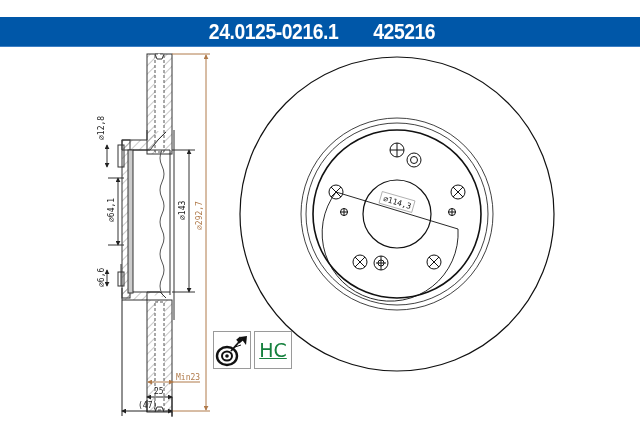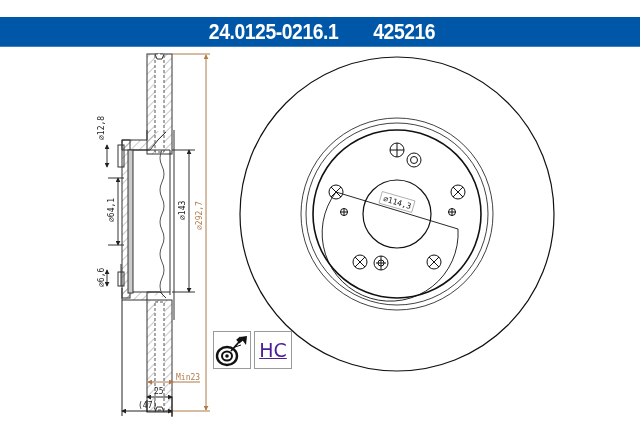--- a/index.html
+++ b/index.html
@@ -3,21 +3,21 @@
 <meta charset="utf-8">
 <style>
   html, body { margin:0; padding:0; background:#ffffff; }
   body { width:640px; height:427px; position:relative; overflow:hidden; font-family:"Liberation Sans", sans-serif; }
   .header { position:absolute; left:0; top:17px; width:640px; height:29px; background:#0057a8; color:#ffffff; display:flex; justify-content:center; align-items:center; gap:22px; font-weight:bold; font-size:22px; letter-spacing:-0.5px; border-bottom:1px solid #3d7fc4; }
   .header span { display:inline-block; transform:scaleX(0.88); }
   svg.drawing { position:absolute; left:0; top:0; }
   .dim { font-family:"DejaVu Sans Mono", monospace; font-size:8px; fill:#222; }
   .dim-brown { font-family:"DejaVu Sans Mono", monospace; font-size:8px; fill:#b07a4a; }
   .icon-box { position:absolute; top:331px; width:38px; height:38px; border:1px solid #9a9a9a; background:#fff; box-sizing:border-box; display:flex; align-items:center; justify-content:center; }
-  .hc-text { font-family:"DejaVu Sans", sans-serif; font-size:19px; color:#4c1d95;text-decoration:underline; }
+  .hc-text { font-family:"DejaVu Sans", sans-serif; font-size:19px; color:#15803d;text-decoration:underline; }
 </style>
 </head>
 <body>
 
 <div class="header">
   <span>24.0125-0216.1</span>
   <span>425216</span>
 </div>
 
 <svg class="drawing" width="640" height="427" viewBox="0 0 640 427">

